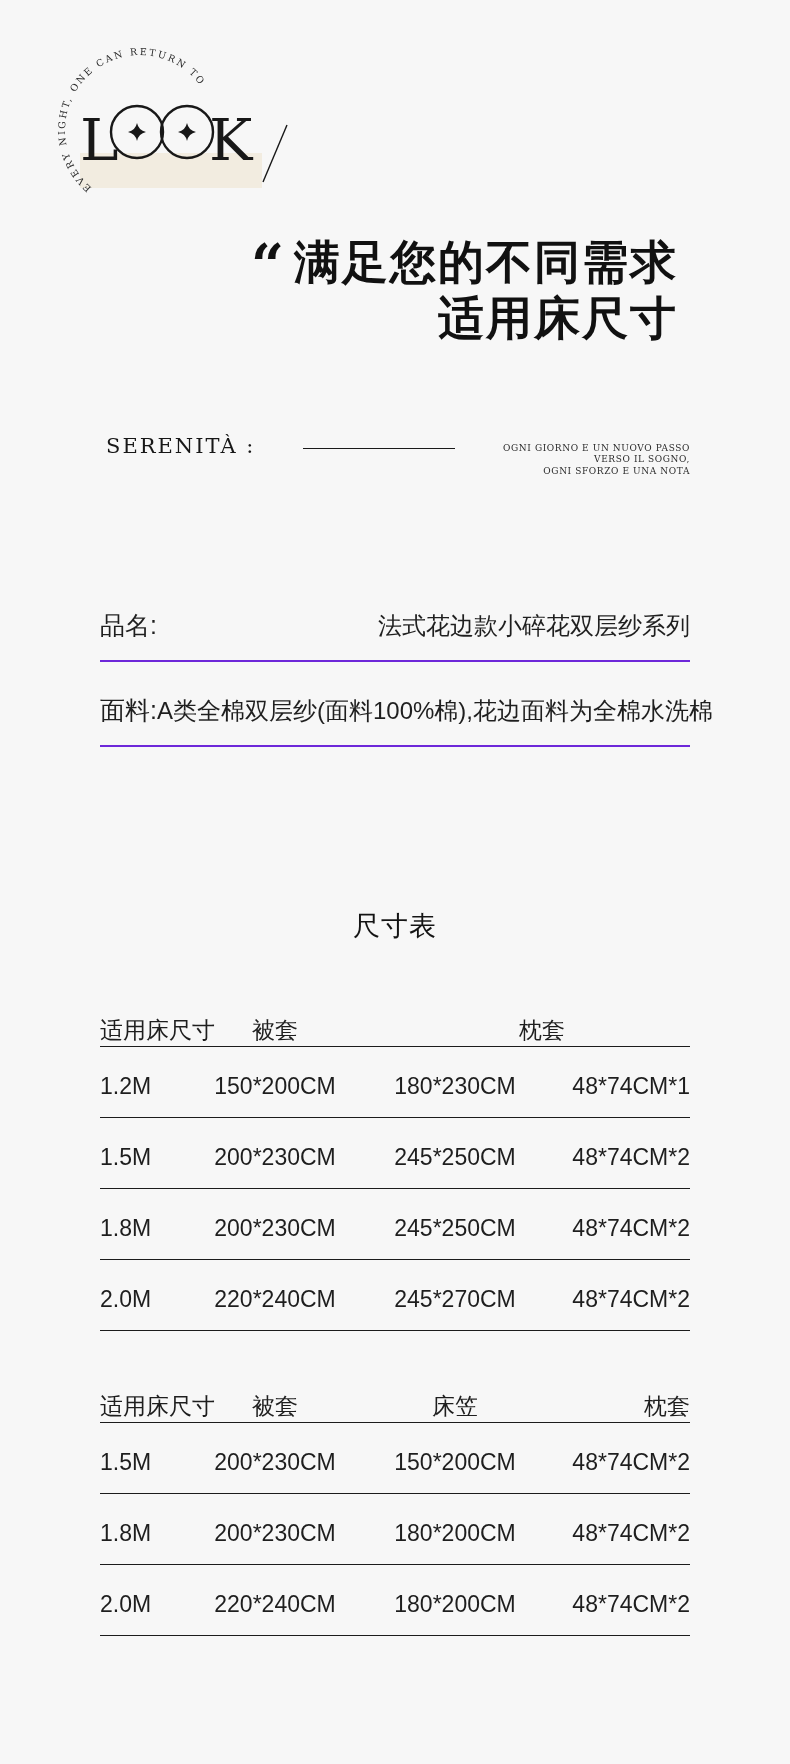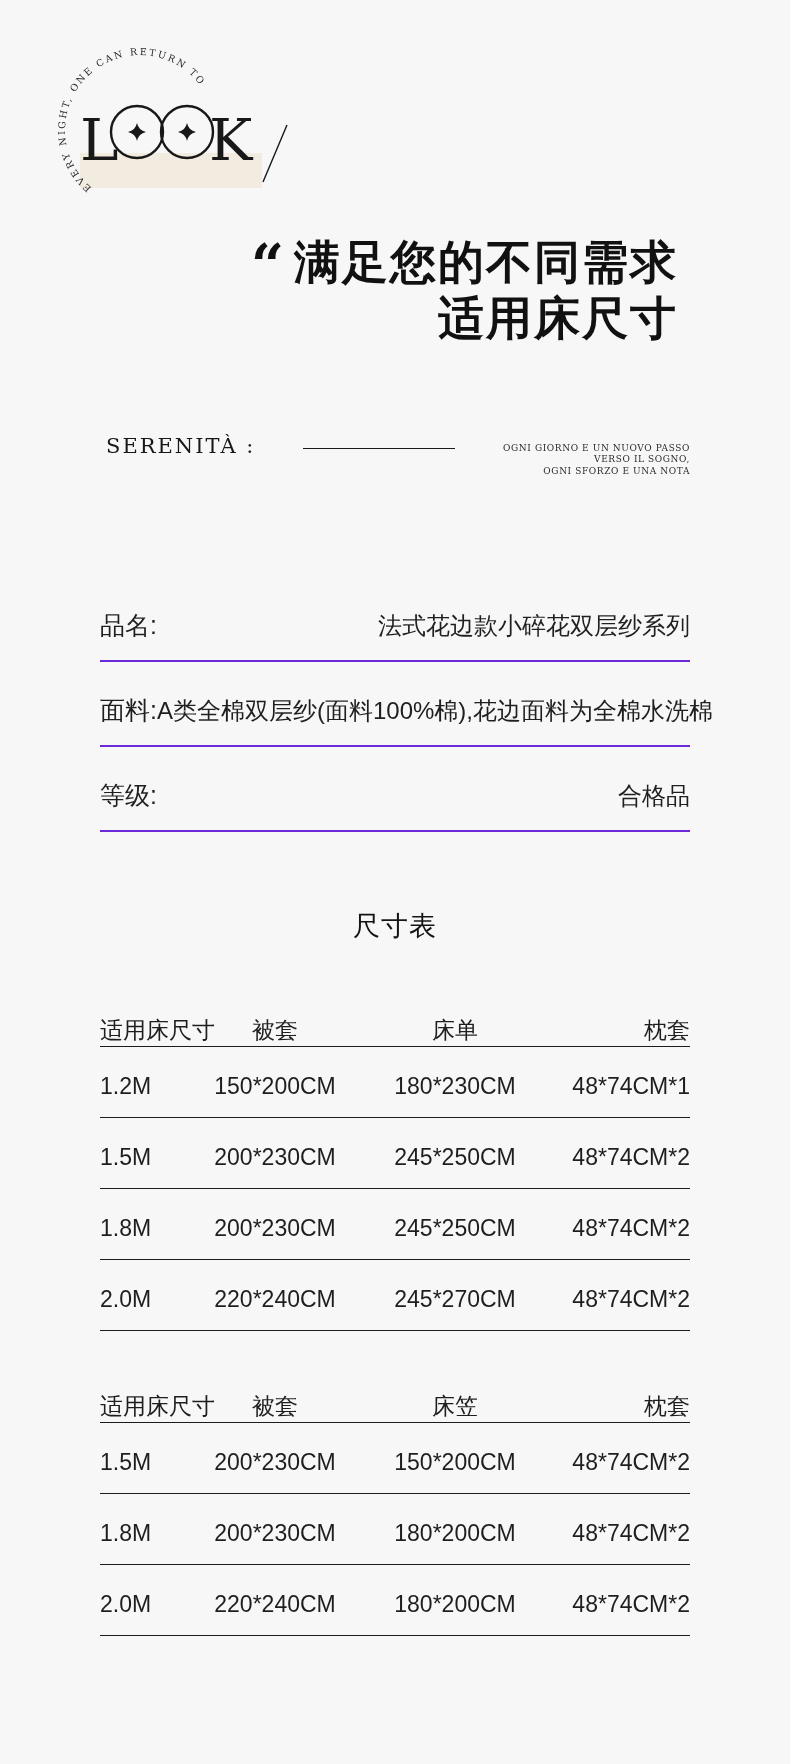--- a/index.html
+++ b/index.html
@@ -122,33 +122,28 @@
 
 <div class="info-section">
   <div class="info-row">
     <div class="info-label">品名:</div>
     <div class="info-value">法式花边款小碎花双层纱系列</div>
   </div>
   <div class="info-row">
     <div class="info-label">面料:</div>
     <div class="info-value">A类全棉双层纱(面料100%棉),花边面料为全棉水洗棉</div>
   </div>
-  <div class="info-row">
-    <div class="info-label">等级:</div>
-    <div class="info-value">合格品</div>
-  </div>
 </div>
 
 <div class="size-title">尺寸表</div>
 
 <div class="size-table t1">
   <div class="t-row t-head">
     <div class="t-cell c1">适用床尺寸</div>
     <div class="t-cell c2">被套</div>
-    <div class="t-cell c3">床单</div>
     <div class="t-cell c4">枕套</div>
   </div>
   <div class="t-row t-data">
     <div class="t-cell c1">1.2M</div>
     <div class="t-cell c2">150*200CM</div>
     <div class="t-cell c3">180*230CM</div>
     <div class="t-cell c4">48*74CM*1</div>
   </div>
   <div class="t-row t-data">
     <div class="t-cell c1">1.5M</div>

